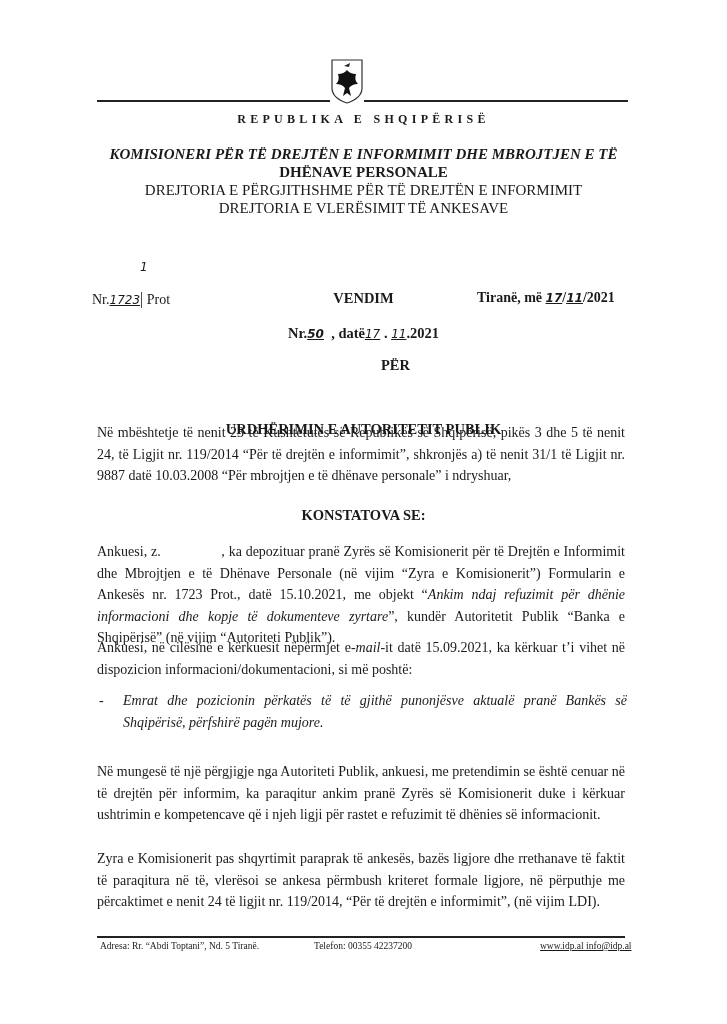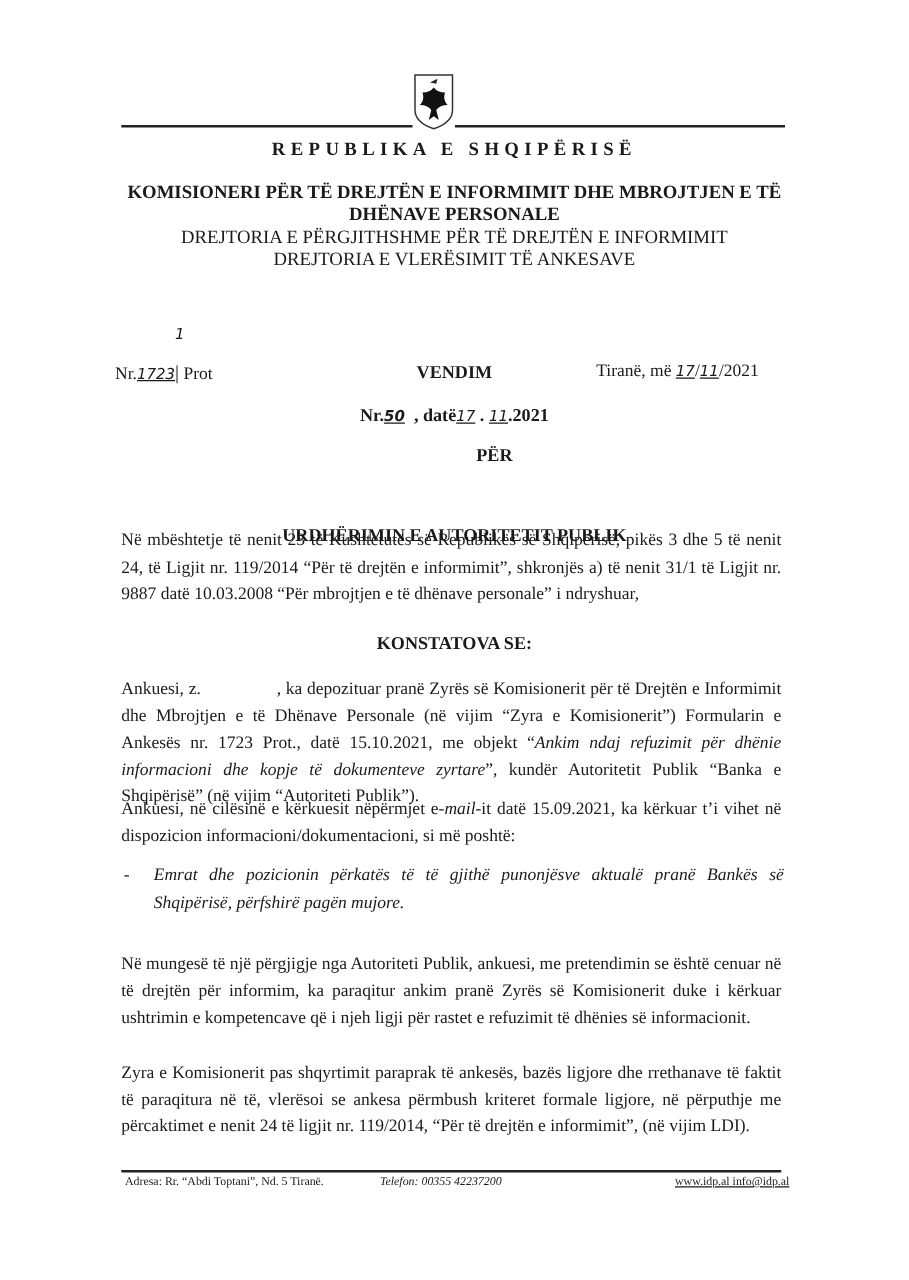--- a/index.html
+++ b/index.html
@@ -7,21 +7,21 @@
     width: 727px; height: 1024px; position: relative; overflow: hidden;
     font-family: "Liberation Serif", serif; color: #1a1a1a;
   }
   .abs { position: absolute; }
   .emblem { left: 330px; top: 58px; width: 34px; height: 46px; }
   .hline { height: 2px; background: #222; top: 100px; }
   .hline.left { left: 97px; width: 233px; }
   .hline.right { left: 364px; width: 264px; }
   .republic {
     top: 112px; left: 0; width: 727px; text-align: center;
-    font-weight: bold; font-size: 15px; letter-spacing: 4.3px;
+    font-weight: bold; font-size: 12px; letter-spacing: 4.3px;
   }
   .hdr { left: 0; width: 727px; text-align: center; font-size: 15px; line-height: 18px; }
   .hdr.b { font-weight: bold; }
   .meta { font-size: 14px; margin-top: 48px; }
   .hand { font-family: "DejaVu Sans", sans-serif; font-style: italic; font-size: 12px; text-decoration: underline; }
   .title { left: 0; width: 727px; text-align: center; font-weight: bold; font-size: 14.5px; }
   .para {
     left: 97px; width: 528px; font-size: 14px; line-height: 21.5px; text-align: justify;
   }
   .para i { font-style: italic; }
@@ -36,31 +36,31 @@
 
 <svg class="abs emblem" viewBox="0 0 34 46">
   <path d="M2 2 H32 V30 Q32 40 17 45 Q2 40 2 30 Z" fill="#fff" stroke="#333" stroke-width="1.2"></path>
   <path d="M14 8 l6 -3 l-1 4 z" fill="#222"></path>
   <path d="M17 12 q-3 4 -9 4 q2 6 -2 10 q6 0 9 4 l-2 8 l4 -3 l4 3 l-2 -8 q3 -4 9 -4 q-4 -4 -2 -10 q-6 0 -9 -4 z" fill="#111"></path>
 </svg>
 <div class="abs hline left"></div>
 <div class="abs hline right"></div>
 
 <div class="abs republic">REPUBLIKA E SHQIPËRISË</div>
-<div class="abs hdr b" style="top:145px;">KOMISIONERI PËR TË DREJTËN E INFORMIMIT DHE MBROJTJEN E TË</div>
+<div class="abs hdr b" style="top:145px;font-style:italic;">KOMISIONERI PËR TË DREJTËN E INFORMIMIT DHE MBROJTJEN E TË</div>
 <div class="abs hdr b" style="top:163px;">DHËNAVE PERSONALE</div>
 <div class="abs hdr" style="top:181px;">DREJTORIA E PËRGJITHSHME PËR TË DREJTËN E INFORMIMIT</div>
 <div class="abs hdr" style="top:199px;">DREJTORIA E VLERËSIMIT TË ANKESAVE</div>
 
 <div class="abs meta" style="left:92px; top:242px;">
   <span>Nr.</span><span class="hand">1723</span><span style="font-size:16px;">|</span>
   <span>Prot</span>
 </div>
 <div class="abs hand" style="left:140px; top:260px; text-decoration:none;">1</div>
-<div class="abs meta" style="left:477px; top:242px;">
+<div class="abs meta" style="left:477px; top:242px;font-weight:bold;">
   <span>Tiranë, më</span>
   <span class="hand">17</span>/<span class="hand">11</span><span>/2021</span>
 </div>
 
 <div class="abs title" style="top:290px;">VENDIM</div>
 <div class="abs title" style="top:325px;">
   <span>Nr.</span><span class="hand" style="font-weight:bold;">50</span>&nbsp;&nbsp;<span>, datë</span><span class="hand" style="font-weight:normal;">17</span> . <span class="hand" style="font-weight:normal;">11</span><span>.2021</span>
 </div>
 <div class="abs title" style="top:357px;padding-left:32px;">PËR</div>
 <div class="abs title" style="top:393px;margin-top:28px;">URDHËRIMIN E AUTORITETIT PUBLIK</div>
@@ -75,14 +75,14 @@
 <div class="abs bullet" style="top:690px;">
   <span class="dash">-</span>
   <span class="txt">Emrat dhe pozicionin përkatës të të gjithë punonjësve aktualë pranë Bankës së Shqipërisë, përfshirë pagën mujore.</span>
 </div>
 
 <div class="abs para" style="top:761px;">Në mungesë të një përgjigje nga Autoriteti Publik, ankuesi, me pretendimin se është cenuar në të drejtën për informim, ka paraqitur ankim pranë Zyrës së Komisionerit duke i kërkuar ushtrimin e kompetencave që i njeh ligji për rastet e refuzimit të dhënies së informacionit.</div>
 <div class="abs para" style="top:848px;">Zyra e Komisionerit pas shqyrtimit paraprak të ankesës, bazës ligjore dhe rrethanave të faktit të paraqitura në të, vlerësoi se ankesa përmbush kriteret formale ligjore, në përputhje me përcaktimet e nenit 24 të ligjit nr. 119/2014, “Për të drejtën e informimit”, (në vijim LDI).</div>
 
 <div class="abs footline"></div>
 <div class="abs footer" style="left:100px;">Adresa: Rr. “Abdi Toptani”, Nd. 5 Tiranë.</div>
-<div class="abs footer" style="left:304px;font-style:italic;">Telefon: 00355 42237200</div>
+<div class="abs footer" style="left:314px;">Telefon: 00355 42237200</div>
 <div class="abs footer" style="left:540px; text-decoration:underline;">www.idp.al info@idp.al</div>
 
 </body></html>

